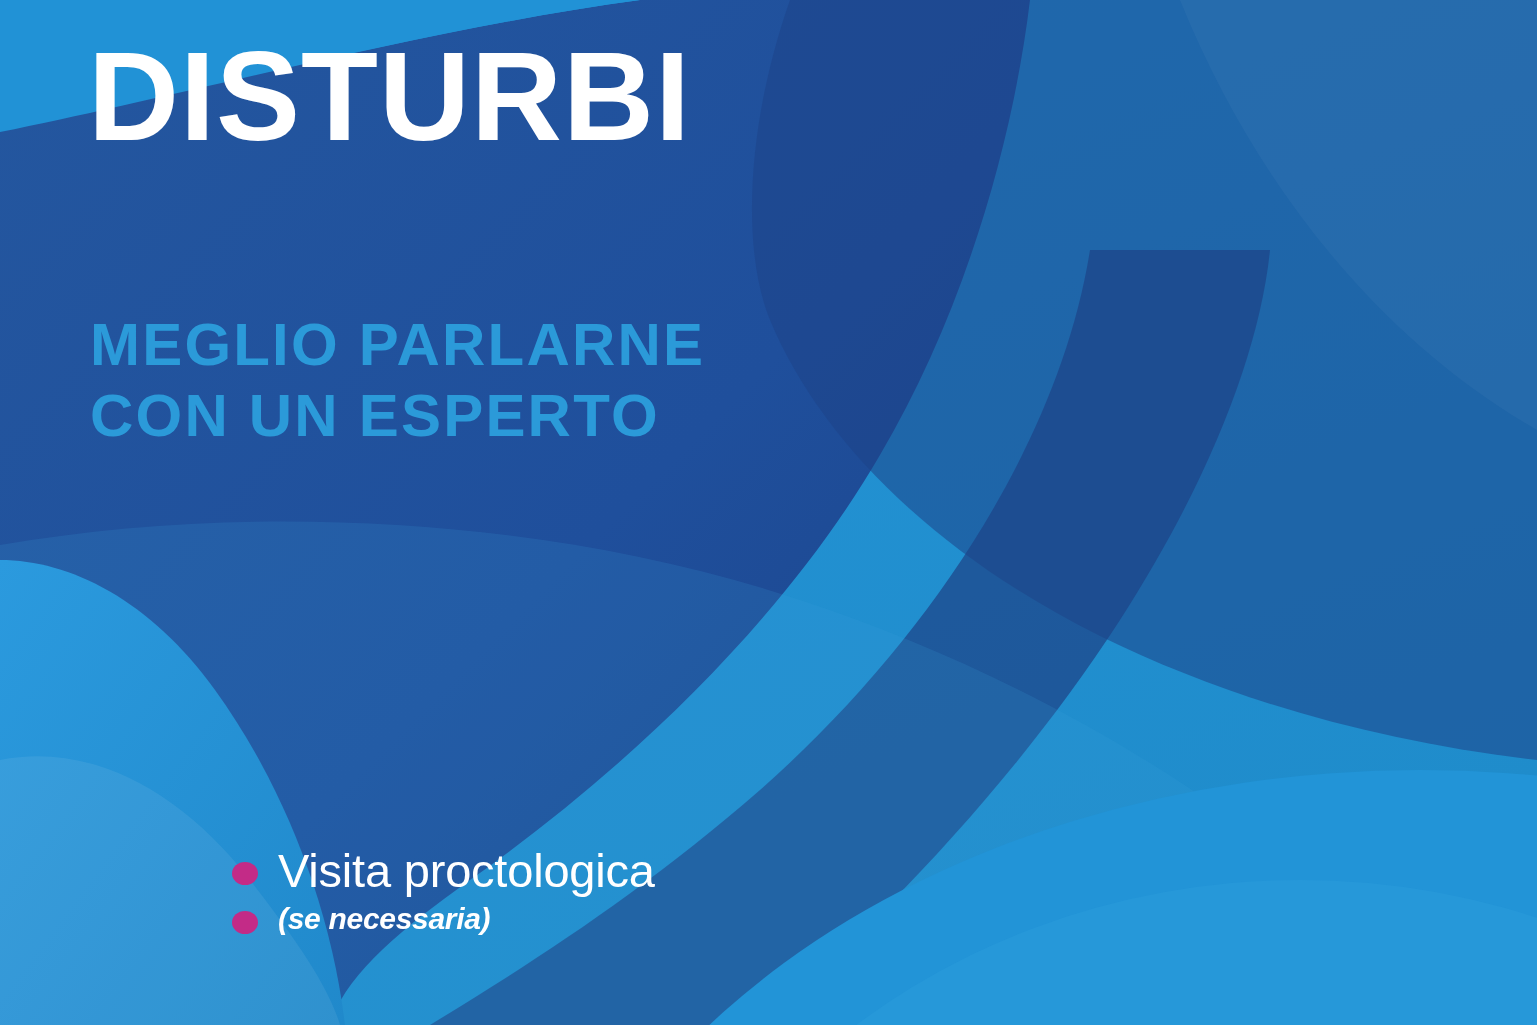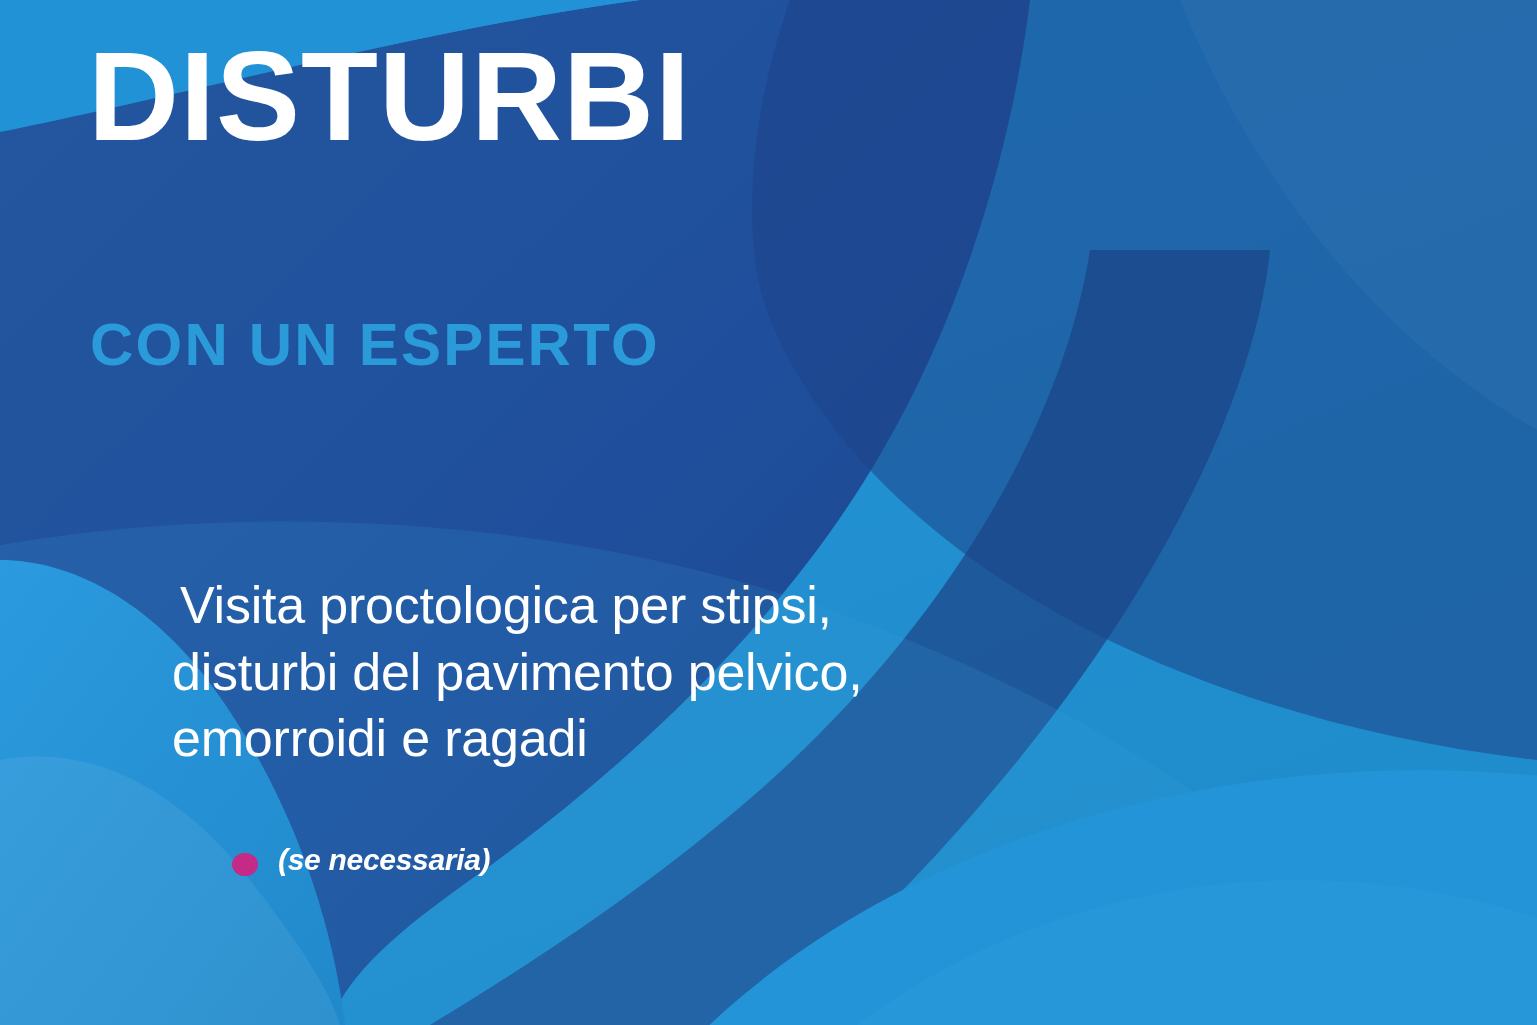--- a/index.html
+++ b/index.html
@@ -207,30 +207,30 @@
     <path fill="#ffffff" opacity="0.035" d="M1180,0 L 1537,0 L 1537,430 C 1380,340 1255,185 1180,0 Z"></path>
   </svg>
 
   <div class="content">
 
     <div class="headline-block">
       <span class="headline-line l1">DISTURBI</span>
     </div>
 
     <div class="subtitle-block">
+      <span class="subtitle-line">MEGLIO PARLARNE</span>
       <span class="subtitle-line">CON UN ESPERTO</span>
     </div>
 
-    <div class="body-block">
-      <span class="body-line first">Visita proctologica per stipsi,</span>
-      <span class="body-line">disturbi del pavimento pelvico,</span>
-      <span class="body-line">emorroidi e ragadi</span>
-    </div>
 
     <ul class="bullets">
+      <li class="bullet-item">
+        <span class="bullet-dot"></span>
+        <span class="bullet-label">Visita proctologica</span>
+      </li>
       <li class="bullet-item">
         <span class="bullet-dot"></span>
         <span class="bullet-note">(se necessaria)</span>
       </li>
     </ul>
 
   </div>
 </div>
 
 </body></html>

